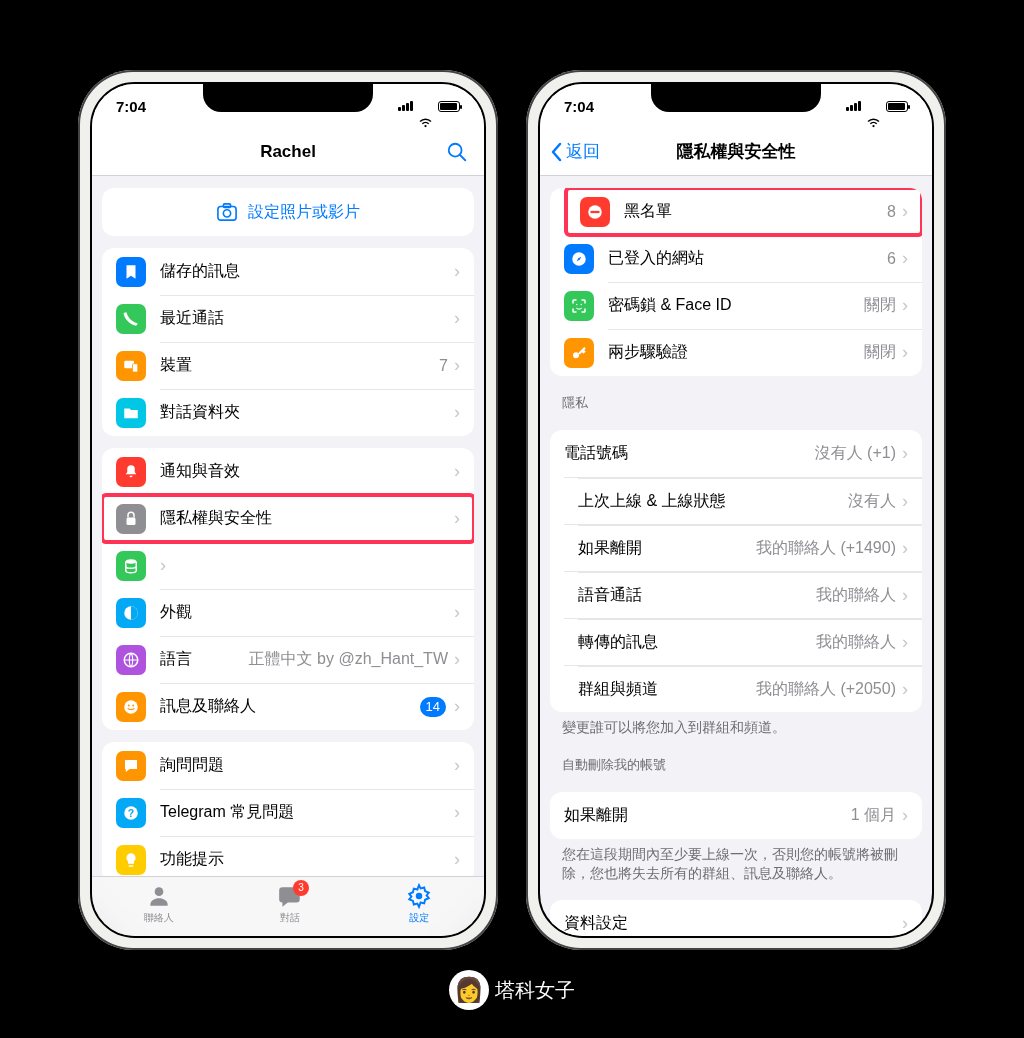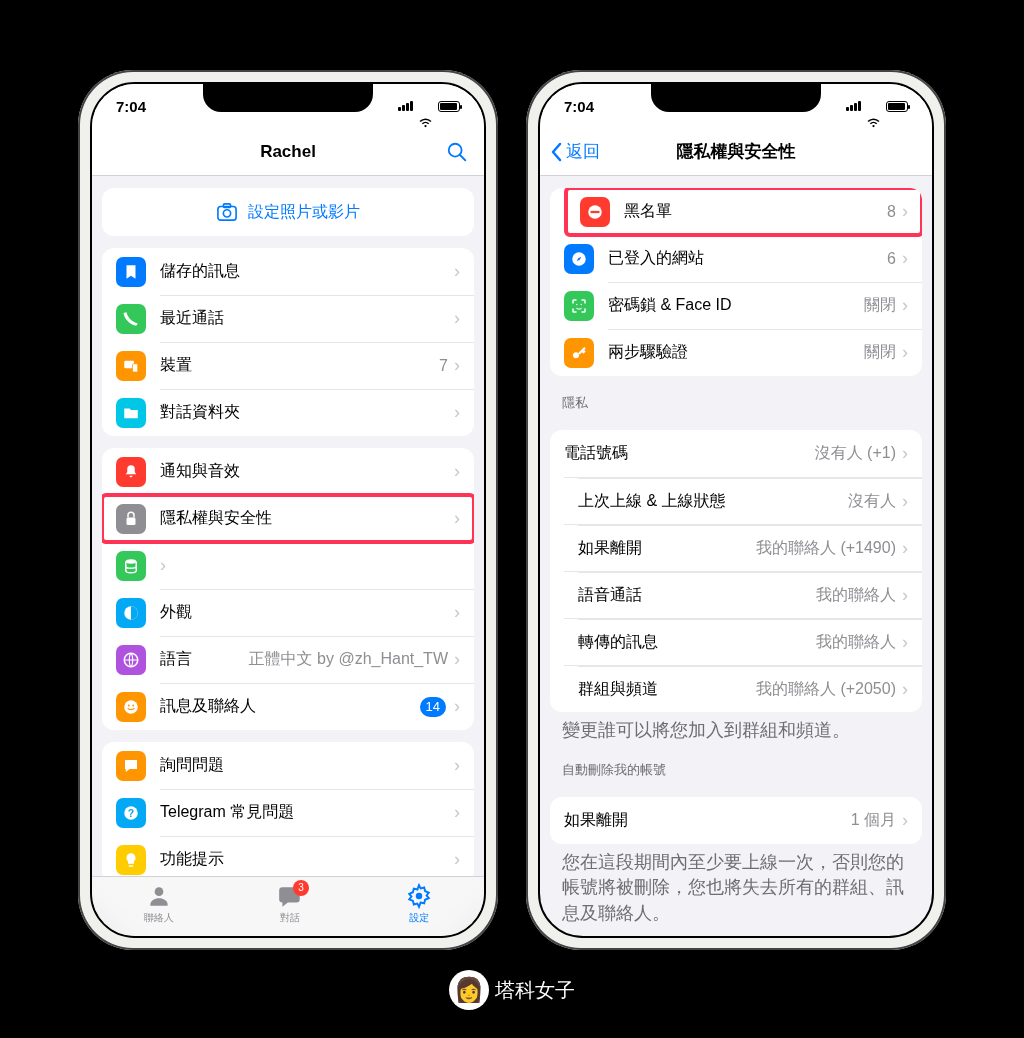--- a/index.html
+++ b/index.html
@@ -30,21 +30,21 @@
   .row + .row { border-top: 0.5px solid #e5e5ea; margin-left: 44px; padding-left: 0;}
   .row + .row .icon-box { margin-left: -44px; }
   .row.no-icon + .row.no-icon { margin-left: 14px; border-top: 0.5px solid #e5e5ea; }
   .icon-box { width: 30px; height: 30px; border-radius: 7px; margin-right: 14px; display:flex; align-items:center; justify-content:center; color:#fff; flex-shrink:0; }
   .row-label { font-size: 16px; flex: 1; color:#000; }
   .row-value { font-size: 16px; color:#8e8e93; margin-right: 6px; }
   .chevron { color:#c7c7cc; font-size: 18px; font-weight:300; }
   .badge { background:#007aff; color:#fff; border-radius: 10px; min-width: 20px; height: 20px; display:inline-flex; align-items:center; justify-content:center; font-size: 13px; padding: 0 6px; margin-right: 8px;}
   .camera-row { margin: 12px 10px; background:#fff; border-radius: 12px; height: 48px; display:flex; align-items:center; justify-content:center; gap:10px; color:#007aff; font-size: 16px;}
   .section-header { font-size: 13px; color:#6d6d72; padding: 18px 22px 6px 22px; }
-  .section-footer { font-size: 18px; color:#6d6d72; padding: 6px 22px 0 22px; line-height:1.4; }
+  .section-footer { font-size: 14px; color:#6d6d72; padding: 6px 22px 0 22px; line-height:1.4; }
   .highlight { position:absolute; border: 4px solid #ff3355; border-radius: 6px; z-index: 10; pointer-events:none; }
   .tab-bar { position:absolute; bottom:0; left:0; right:0; height: 60px; background: #f8f8f8cc; backdrop-filter: blur(10px); border-top: 0.5px solid #d1d1d6; display:flex; justify-content:space-around; align-items:center; padding-bottom: 6px;}
   .tab-item { display:flex; flex-direction:column; align-items:center; gap:2px; font-size:10px; color:#8e8e93; position:relative;}
   .tab-item.active { color:#007aff; }
   .tab-icon { width: 26px; height: 26px; display:flex; align-items:center; justify-content:center; position:relative;}
   .tab-badge { position:absolute; top:-3px; right:-6px; background:#ff3b30; color:#fff; font-size:10px; border-radius:8px; min-width:16px; height:16px; display:flex; align-items:center; justify-content:center; padding:0 4px;}
   .watermark { position:absolute; bottom: 28px; left: 50%; transform: translateX(-50%); display:flex; align-items:center; gap:6px; color:#fff; font-size: 20px; z-index:50;}
   .watermark-avatar { width:40px; height:40px; border-radius:20px; background:#fff; display:flex; align-items:center; justify-content:center; font-size:24px;}
   svg { display:block; }
 </style>

